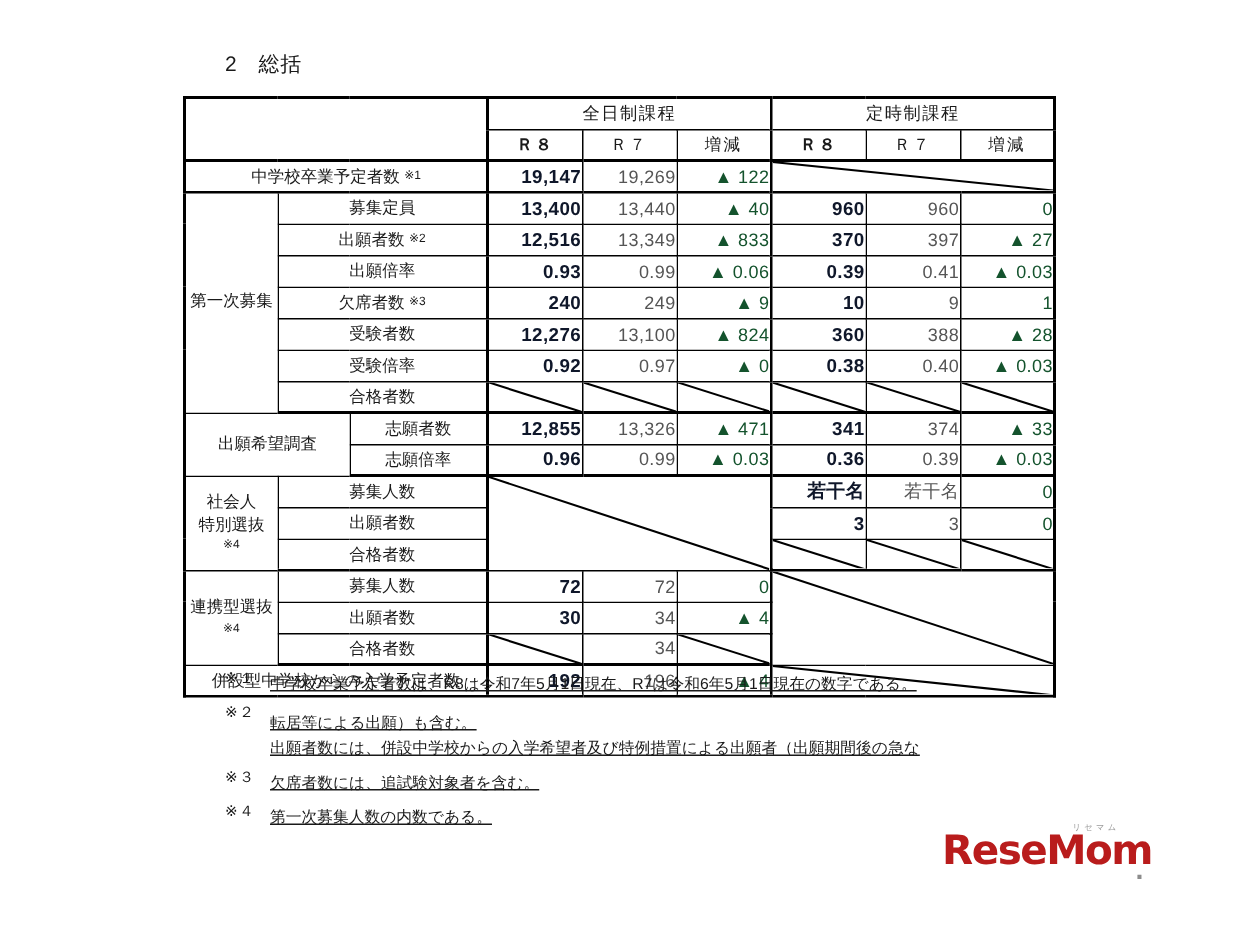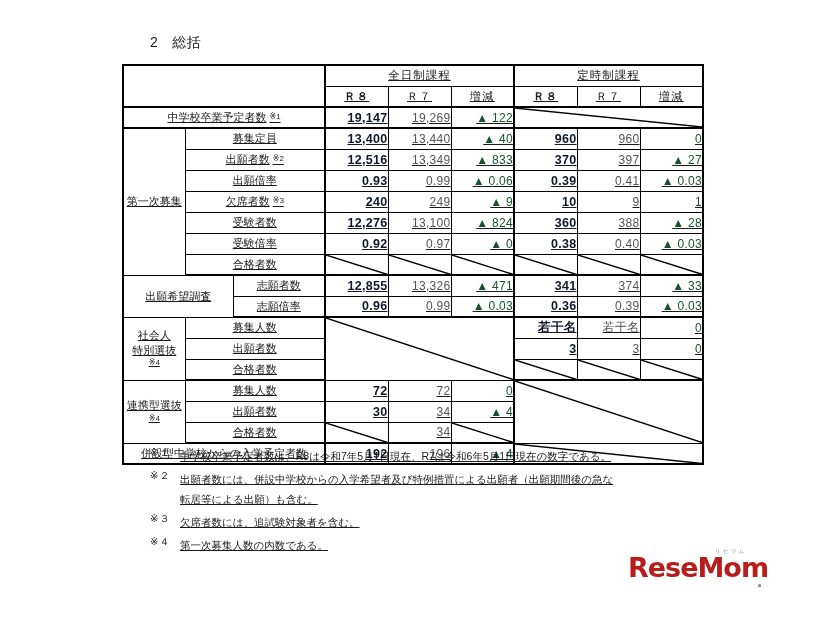--- a/index.html
+++ b/index.html
@@ -16,21 +16,21 @@
   
   .page-heading{
     position:absolute;left:104px;top:34px;
     font-size:14px;font-weight:normal;letter-spacing:.5px;
     white-space:nowrap;
     margin-left:46px;
   }
   .page-heading .num{margin-right:14px;}
 
   
-  .tbl-wrap{position:absolute;left:122px;top:64px;text-decoration:underline;}
+  .tbl-wrap{position:absolute;left:122px;top:64px;}
   table.main{
     border-collapse:collapse;
     table-layout:fixed;
     font-size:11px;
   }
   table.main td, table.main th{
     border:1px solid #000;
     padding:0;
     height:21px;
     box-sizing:border-box;
@@ -407,22 +407,22 @@
   </div>
 
   <div class="notes">
     <div class="note-row">
       <div class="note-mark">※１</div>
       <div class="note-body">中学校卒業予定者数は、R8は令和7年5月1日現在、R7は令和6年5月1日現在の数字である。</div>
     </div>
     <div class="note-row">
       <div class="note-mark">※２</div>
       <div class="note-body">
+        <div style="margin-top:3px">転居等による出願）も含む。</div>
         <div>出願者数には、併設中学校からの入学希望者及び特例措置による出願者（出願期間後の急な</div>
-        <div style="margin-top:3px">転居等による出願）も含む。</div>
       </div>
     </div>
     <div class="note-row">
       <div class="note-mark">※３</div>
       <div class="note-body">欠席者数には、追試験対象者を含む。</div>
     </div>
     <div class="note-row">
       <div class="note-mark">※４</div>
       <div class="note-body">第一次募集人数の内数である。</div>
     </div>

